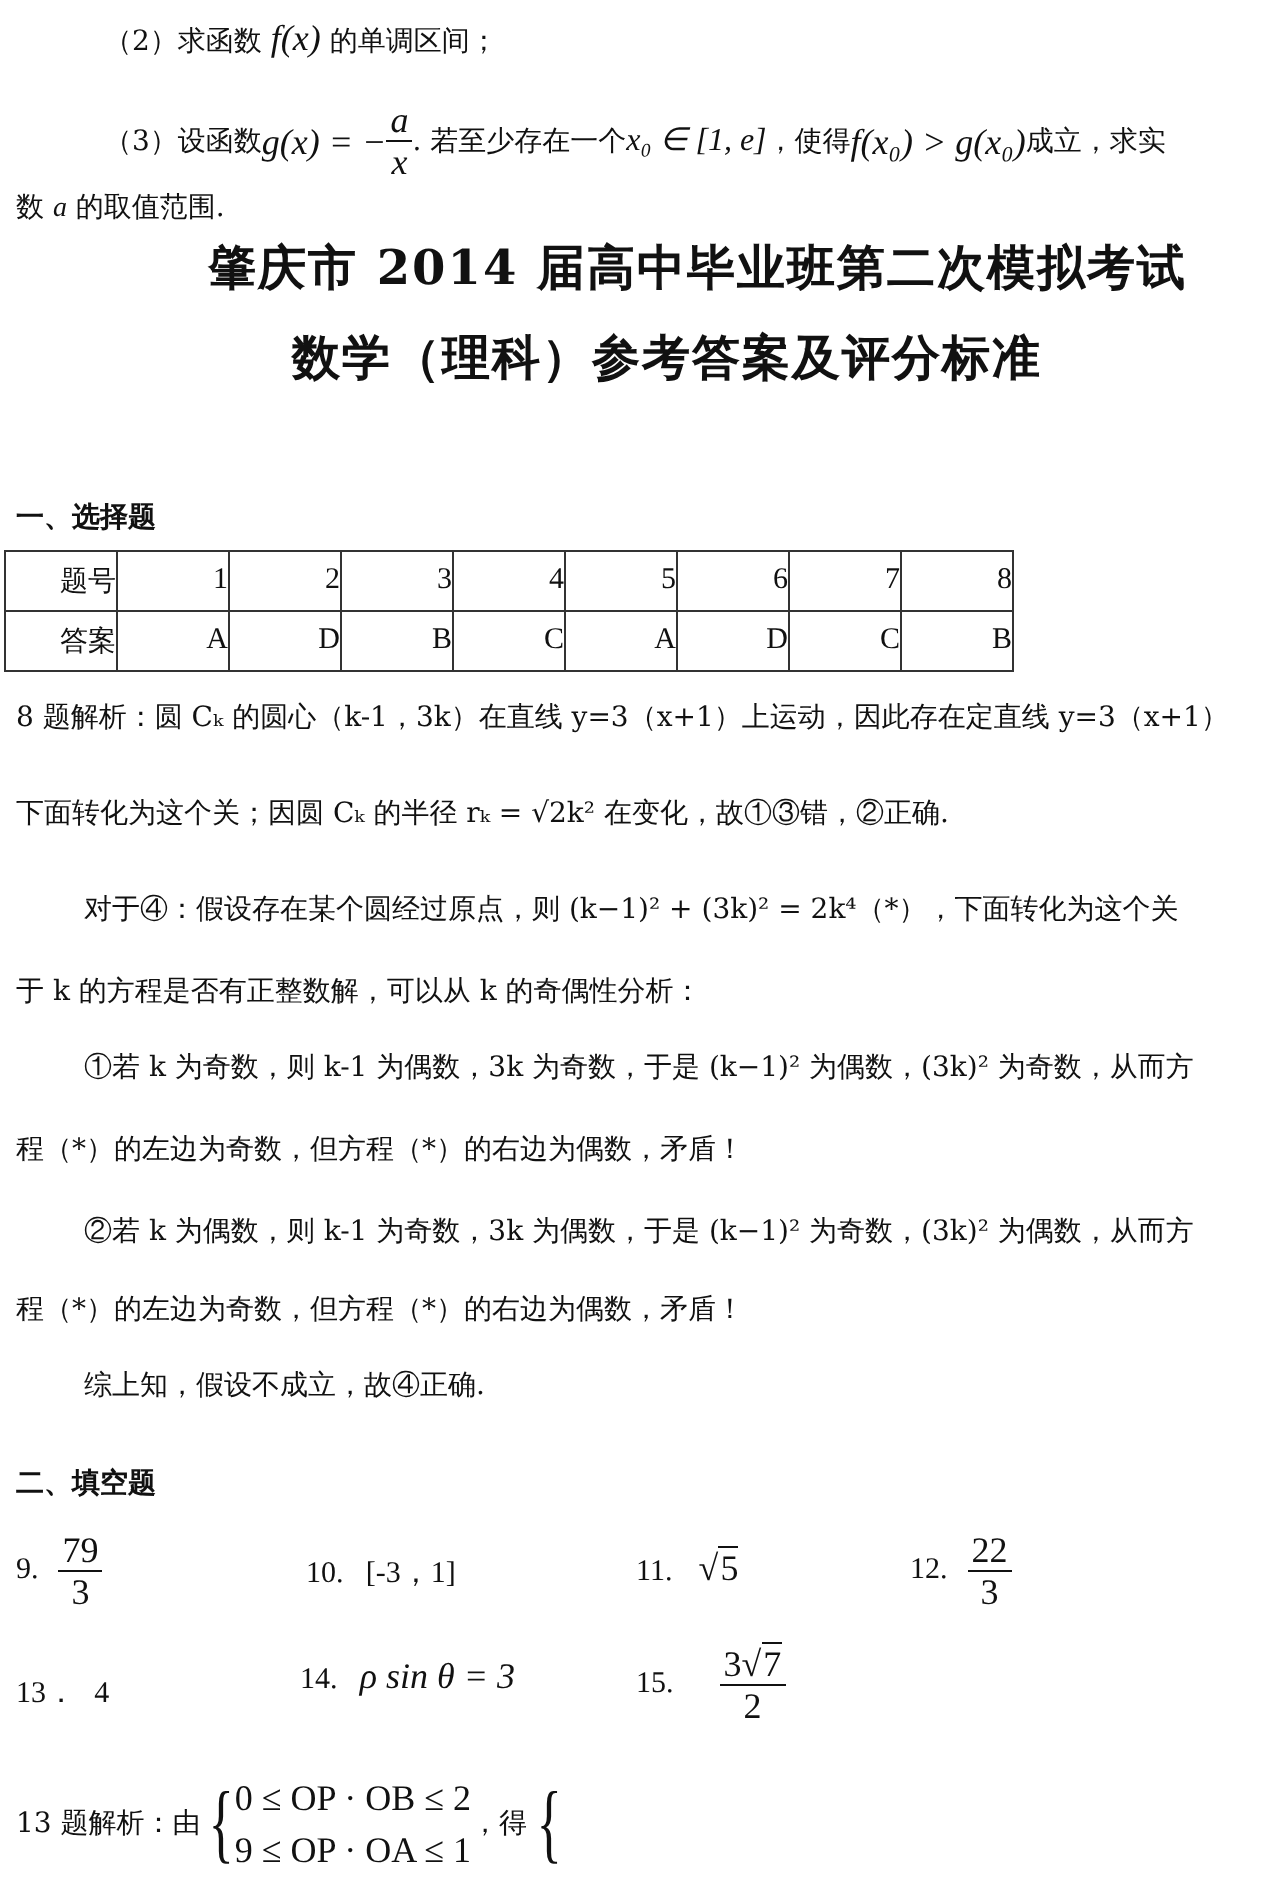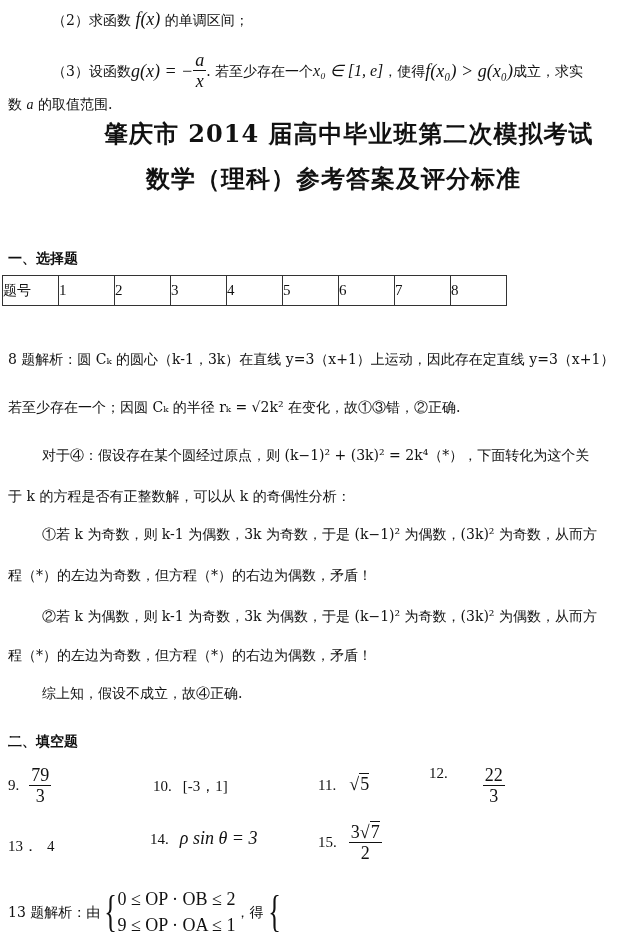--- a/index.html
+++ b/index.html
@@ -11,21 +11,21 @@
   .abs { position: absolute; white-space: nowrap; }
   .t { font-size: 14px; line-height: 18px; }
   .it { font-style: italic; font-family: "Liberation Serif", serif; }
   .m { font-family: "Liberation Serif", serif; font-size: 18px; }
   .title { font-size: 24px; font-weight: bold; letter-spacing: 1px; font-family: "DejaVu Serif", serif; }
   .sec { font-size: 14px; font-weight: bold; }
   .frac { display: inline-flex; flex-direction: column; align-items: center; vertical-align: middle; font-family: "Liberation Serif", serif; font-size: 18px; line-height: 20px; }
   .frac .num { border-bottom: 1px solid #111; padding: 0 2px; }
   .sqrt { border-top: 1px solid #111; padding-left: 1px; }
   table.ans { position: absolute; left: 2px; top: 275px; border-collapse: collapse; }
-  table.ans td { border: 1px solid #333; width: 55px; height: 29px; text-align: left; font-family: "Liberation Serif", serif; font-size: 15px; padding: 0; }
+  table.ans td { border: 1px solid #333; width: 55px; height: 29px; text-align: right; font-family: "Liberation Serif", serif; font-size: 15px; padding: 0; }
   table.ans td.hd { font-family: "DejaVu Serif", serif; font-size: 14px; }
   .brace { font-size: 44px; font-family: "Liberation Serif", serif; line-height: 44px; font-weight: lighter; transform: scaleX(0.6); display: inline-block; }
 </style>
 </head>
 <body>
 
 <div class="abs t" style="left:52px; top:10px;">
   <span>（2）求函数</span>
   <span class="it m">f(x)</span>
   <span>的单调区间；</span>
@@ -61,25 +61,36 @@
     <td class="hd">题号</td>
     <td>1</td>
     <td>2</td>
     <td>3</td>
     <td>4</td>
     <td>5</td>
     <td>6</td>
     <td>7</td>
     <td>8</td>
   </tr>
+  <tr>
+    <td class="hd">答案</td>
+    <td>A</td>
+    <td>D</td>
+    <td>B</td>
+    <td>C</td>
+    <td>A</td>
+    <td>D</td>
+    <td>C</td>
+    <td>B</td>
+  </tr>
 </tbody>
   </table>
 
 <div class="abs t" style="left:8px; top:350px;">8 题解析：圆 Cₖ 的圆心（k-1，3k）在直线 y=3（x+1）上运动，因此存在定直线 y=3（x+1）</div>
-<div class="abs t" style="left:8px; top:398px;">若至少存在一个；因圆 Cₖ 的半径 rₖ = √2k² 在变化，故①③错，②正确.</div>
+<div class="abs t" style="left:8px; top:398px;">下面转化为这个关；因圆 Cₖ 的半径 rₖ = √2k² 在变化，故①③错，②正确.</div>
 <div class="abs t" style="left:42px; top:446px;">对于④：假设存在某个圆经过原点，则 (k−1)² + (3k)² = 2k⁴（*），下面转化为这个关</div>
 <div class="abs t" style="left:8px; top:487px;">于 k 的方程是否有正整数解，可以从 k 的奇偶性分析：</div>
 <div class="abs t" style="left:42px; top:525px;">①若 k 为奇数，则 k-1 为偶数，3k 为奇数，于是 (k−1)² 为偶数，(3k)² 为奇数，从而方</div>
 <div class="abs t" style="left:8px; top:566px;">程（*）的左边为奇数，但方程（*）的右边为偶数，矛盾！</div>
 <div class="abs t" style="left:42px; top:607px;">②若 k 为偶数，则 k-1 为奇数，3k 为偶数，于是 (k−1)² 为奇数，(3k)² 为偶数，从而方</div>
 <div class="abs t" style="left:8px; top:646px;">程（*）的左边为奇数，但方程（*）的右边为偶数，矛盾！</div>
 <div class="abs t" style="left:42px; top:684px;">综上知，假设不成立，故④正确.</div>
 
 <div class="abs sec" style="left:8px; top:733px;">二、填空题</div>
 
@@ -94,39 +105,39 @@
 <div class="abs" style="left:153px; top:776px;">
   <span class="m" style="font-size:15px;">10.</span>
   <span class="m" style="font-size:15px; margin-left:6px;margin-top:20px;">[-3，1]</span>
 </div>
 
 <div class="abs" style="left:318px; top:774px;">
   <span class="m" style="font-size:15px;">11.</span>
   <span class="m" style="margin-left:8px;">√<span class="sqrt">5</span></span>
 </div>
 
-<div class="abs" style="left:429px; top:765px; display:flex; align-items:flex-start;gap:25px;">
+<div class="abs" style="left:455px; top:765px; display:flex; align-items:center;">
   <span class="m" style="font-size:15px;">12.</span>
   <span class="frac" style="margin-left:10px;">
     <span class="num">22</span>
     <span>3</span>
   </span>
 </div>
 
 <div class="abs" style="left:8px; top:836px;">
   <span class="m" style="font-size:15px;">13．</span>
   <span class="m" style="font-size:15px; margin-left:4px;">4</span>
 </div>
 
 <div class="abs" style="left:150px; top:828px;">
   <span class="m" style="font-size:15px;">14.</span>
   <span class="m it" style="margin-left:6px;">ρ sin θ = 3</span>
 </div>
 
-<div class="abs" style="left:318px; top:822px; display:flex; align-items:center;">
+<div class="abs" style="left:318px; top:822px; display:flex; align-items:center;gap:11px;">
   <span class="m" style="font-size:15px;">15.</span>
   <span class="frac" style="margin-left:12px;">
     <span class="num">
       <span>3</span>√<span class="sqrt">7</span>
     </span>
     <span>2</span>
   </span>
 </div>
 
 <div class="abs t" style="left:8px; top:886px; display:flex; align-items:center;">

